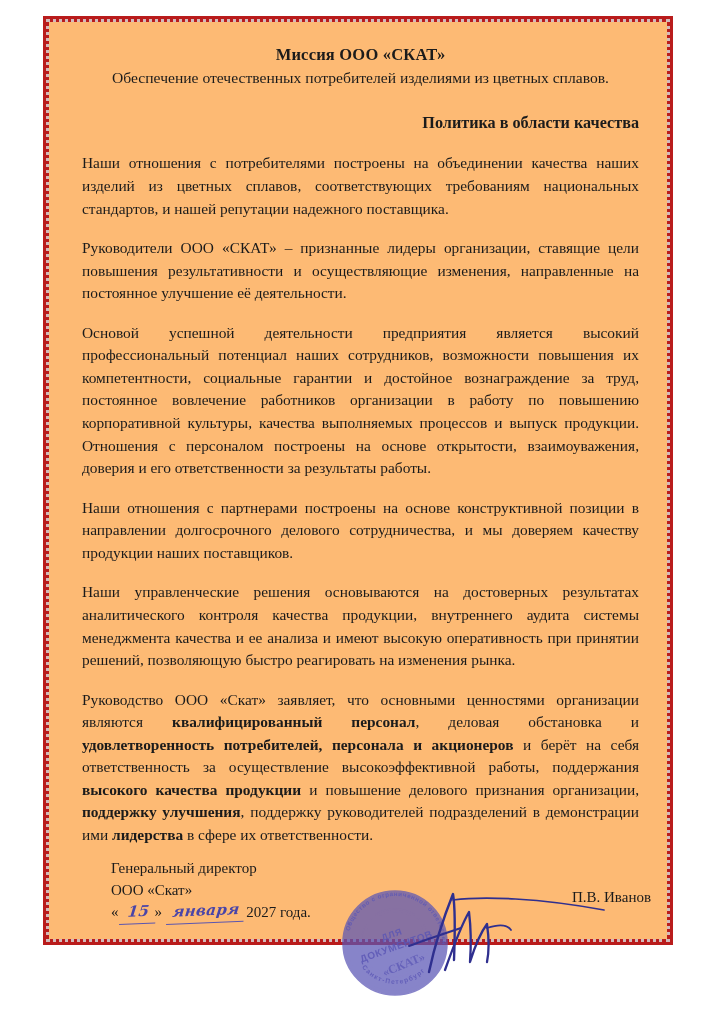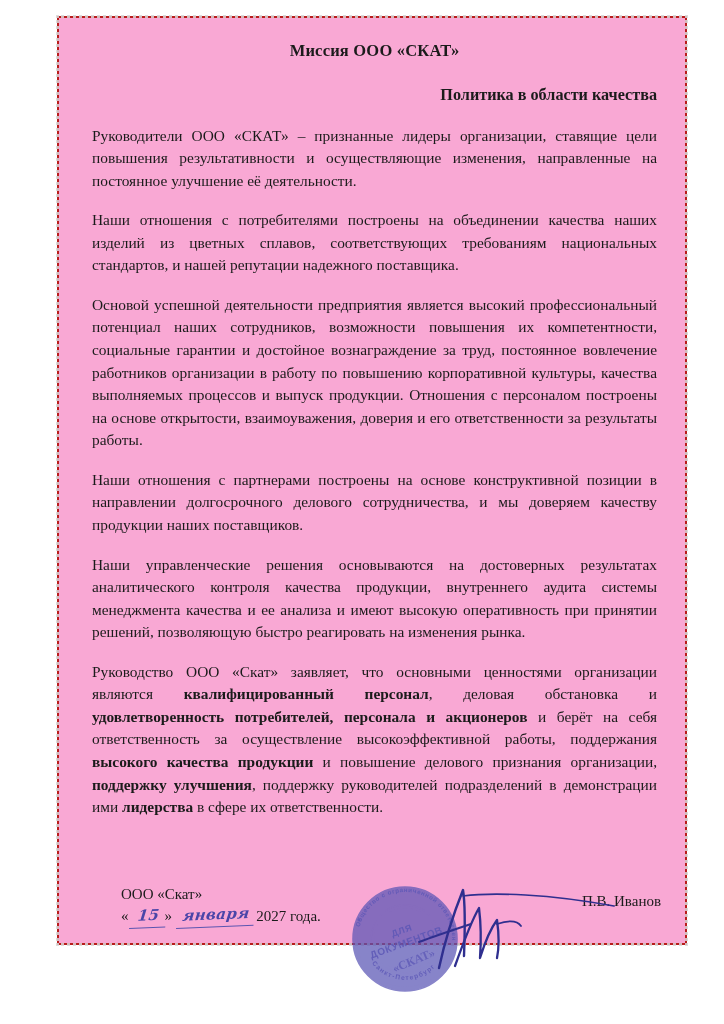--- a/index.html
+++ b/index.html
@@ -12,27 +12,27 @@
     width: 724px;
     height: 1024px;
     overflow: hidden;
     font-family: "Liberation Serif", "DejaVu Serif", serif;
     color: #1b1b1b;
   }
 
   
   #page-sheet {
     position: absolute;
-    left: 57px;
+    left: 43px;
     top: 16px;
     width: 630px;
     height: 929px;
-    background: #f9a8d4;
+    background: #fdba74;
     box-sizing: border-box;
-    border: 2px solid #b91c1c;
+    border: 6px solid #b91c1c;
     overflow: visible;
   }
   
   #page-sheet::before {
     content: "";
     position: absolute;
     left: -3px; top: -3px; right: -3px; bottom: -3px;
     border: 3px dotted #d7d7d7;
     pointer-events: none;
     opacity: .85;
@@ -135,33 +135,35 @@
   #signature-ink svg { display: block; overflow: visible; }
 </style>
 </head>
 <body>
 
 <div id="page-sheet">
   <div id="page-body">
 
     <h1 class="doc-heading">Миссия ООО «СКАТ»</h1>
 
+    <p class="doc-subline">Обеспечение отечественных потребителей изделиями из цветных сплавов.</p>
 
     <h2 class="doc-heading-2">Политика в области качества</h2>
 
     <div id="paragraphs">
+        <p class="para"><span>Наши отношения с потребителями построены на объединении качества наших изделий из цветных сплавов, соответствующих требованиям национальных стандартов, и нашей репутации надежного поставщика.</span></p>
         <p class="para"><span>Руководители ООО «СКАТ» – признанные лидеры организации, ставящие цели повышения результативности и осуществляющие изменения, направленные на постоянное улучшение её деятельности.</span></p>
-        <p class="para"><span>Наши отношения с потребителями построены на объединении качества наших изделий из цветных сплавов, соответствующих требованиям национальных стандартов, и нашей репутации надежного поставщика.</span></p>
         <p class="para"><span>Основой успешной деятельности предприятия является высокий профессиональный потенциал наших сотрудников, возможности повышения их компетентности, социальные гарантии и достойное вознаграждение за труд, постоянное вовлечение работников организации в работу по повышению корпоративной культуры, качества выполняемых процессов и выпуск продукции. Отношения с персоналом построены на основе открытости, взаимоуважения, доверия и его ответственности за результаты работы.</span></p>
         <p class="para"><span>Наши отношения с партнерами построены на основе конструктивной позиции в направлении долгосрочного делового сотрудничества, и мы доверяем качеству продукции наших поставщиков.</span></p>
         <p class="para"><span>Наши управленческие решения основываются на достоверных результатах аналитического контроля качества продукции, внутреннего аудита системы менеджмента качества и ее анализа и имеют высокую оперативность при принятии решений, позволяющую быстро реагировать на изменения рынка.</span></p>
         <p class="para"><span>Руководство ООО «Скат» заявляет, что основными ценностями организации являются </span><b>квалифицированный персонал</b><span>, деловая обстановка и </span><b>удовлетворенность потребителей, персонала и акционеров</b><span> и берёт на себя ответственность за осуществление высокоэффективной работы, поддержания </span><b>высокого качества продукции</b><span> и повышение делового признания организации, </span><b>поддержку улучшения</b><span>, поддержку руководителей подразделений в демонстрации ими </span><b>лидерства</b><span> в сфере их ответственности.</span></p>
       </div>
 
     <div id="signature-block">
+      <div class="sig-line">Генеральный директор</div>
       <div class="sig-line">ООО «Скат»</div>
       <div class="sig-line">
         <span>«</span><span class="hw hw-day">15</span><span>»</span>
         <span class="hw hw-month">января</span>
         <span>2027 года.</span>
       </div>
       <div class="sig-name">П.В. Иванов</div>
     </div>
 
   </div>

